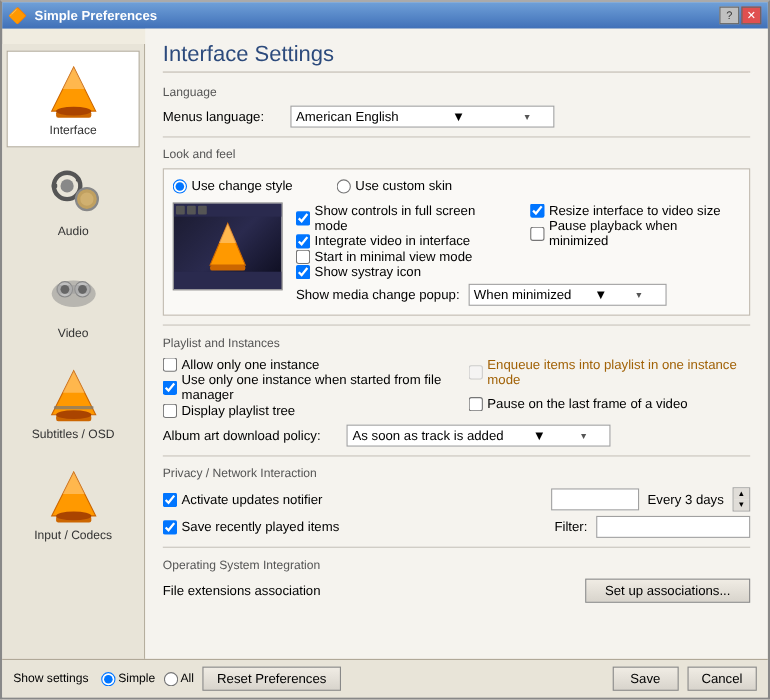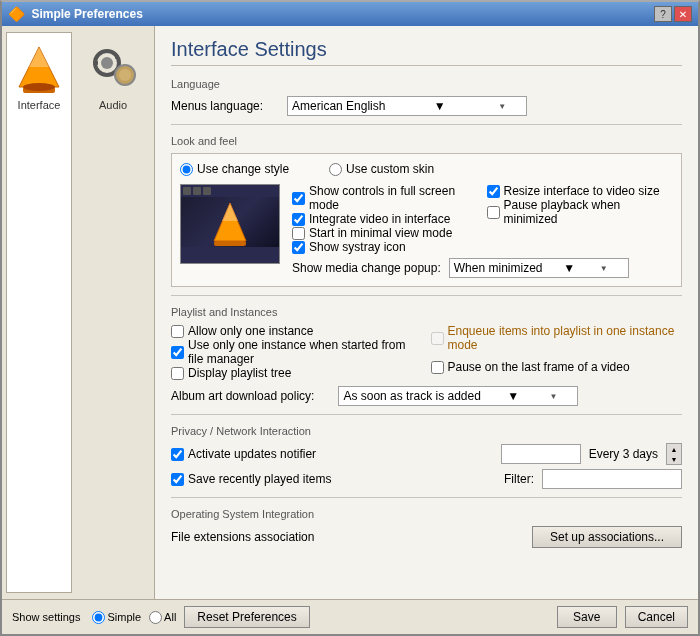--- a/index.html
+++ b/index.html
@@ -59,27 +59,28 @@
       cursor: pointer;
       color: #333;
     }
     .titlebar-btn.close { background: #e05050; color: white; }
     .body {
       display: flex;
       flex: 1;
       overflow: hidden;
     }
     .sidebar {
-      width: 153px;
+      width: 130px;
       background: #e8e4d8;
       border-right: 1px solid #b0a898;
       display: flex;
-      flex-direction: row;
+      flex-direction: column;
       padding: 4px 0;
       overflow-y: auto;
+      margin-top: 14px;
     }
     .sidebar-item {
       display: flex;
       flex-direction: column;
       align-items: center;
       padding: 8px 4px;
       cursor: pointer;
       border: 1px solid transparent;
       margin: 2px 4px;
     }
@@ -234,21 +235,21 @@
       font-size: 12px;
     }
     .popup-row {
       display: flex;
       align-items: center;
       gap: 8px;
       margin-top: 4px;
     }
     .two-col {
       display: flex;
-      gap: 8px;
+      gap: 22px;
       align-items: flex-start;
     }
     .left-col { flex: 1; }
     .right-col { flex: 1; }
     .spacer { margin-top: 8px; }
     .privacy-row {
       display: flex;
       align-items: center;
       justify-content: space-between;
       margin-bottom: 4px;

